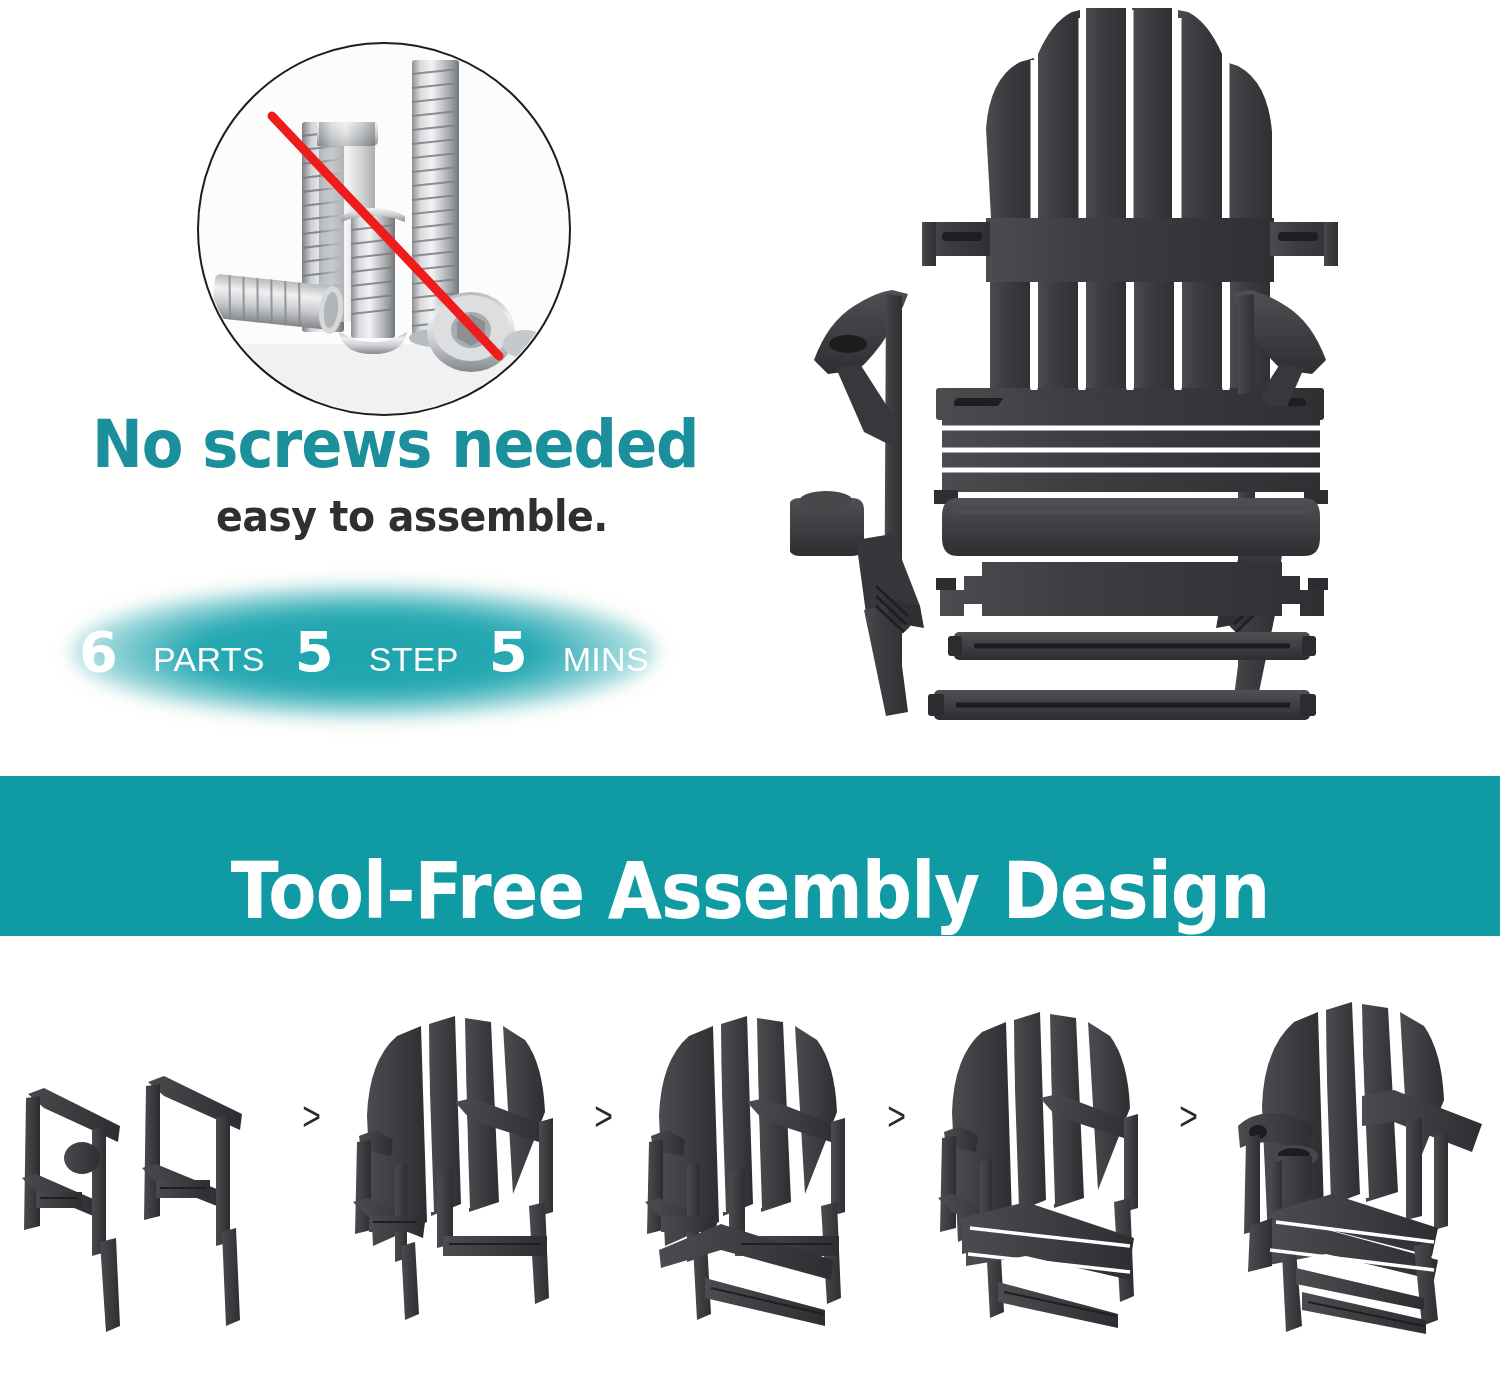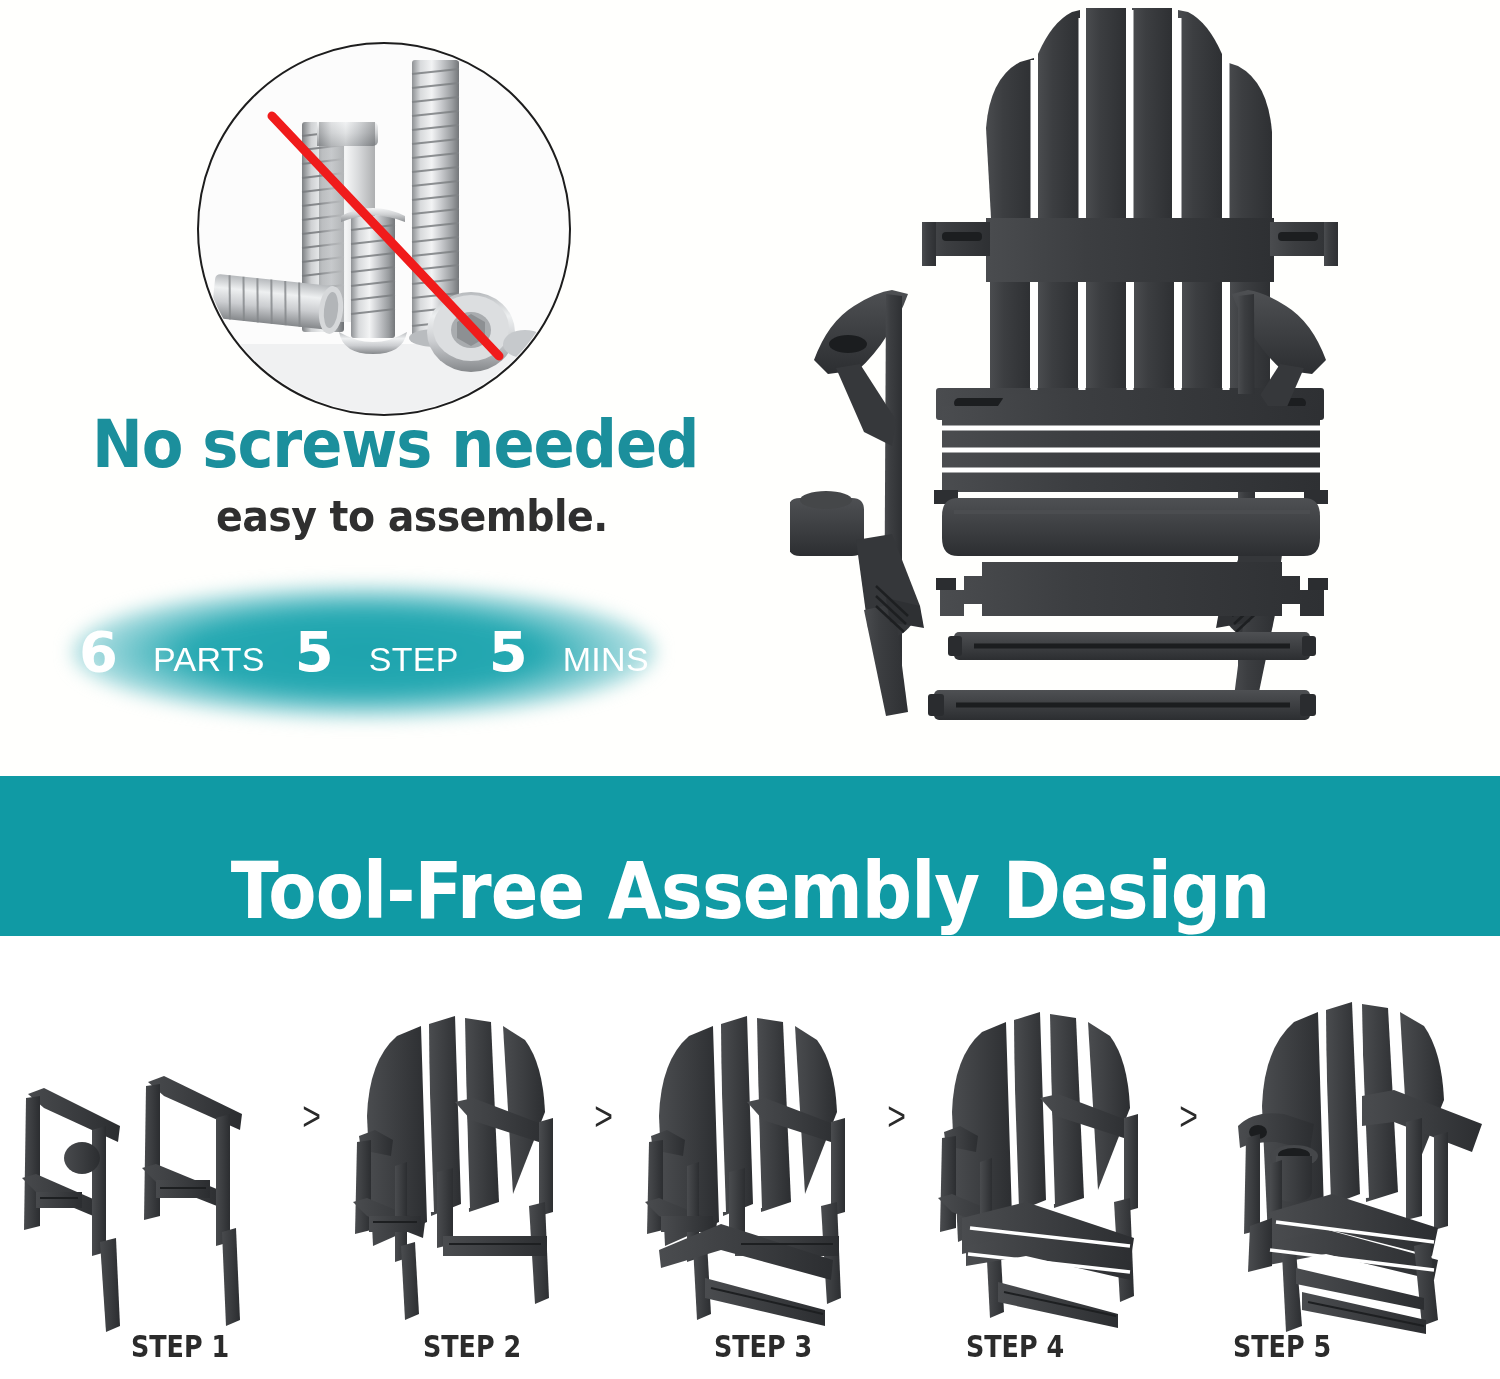--- a/index.html
+++ b/index.html
@@ -633,21 +633,14 @@
             <line x1="66" y1="226" x2="224" y2="246"></line>
             <line x1="60" y1="254" x2="224" y2="274"></line>
           </g>
           <g stroke="#1d1f21" stroke-width="2">
             <line x1="98" y1="306" x2="214" y2="330"></line>
           </g>
         </svg>
       </div>
     </div>
 
-    <div id="labels-row">
-      <div class="step-label" style="left:70px;">STEP 1</div>
-      <div class="step-label" style="left:362px;">STEP 2</div>
-      <div class="step-label" style="left:653px;">STEP 3</div>
-      <div class="step-label" style="left:905px;">STEP 4</div>
-      <div class="step-label" style="left:1172px;">STEP 5</div>
-    </div>
   </div>
 </div>
 
 </body></html>

